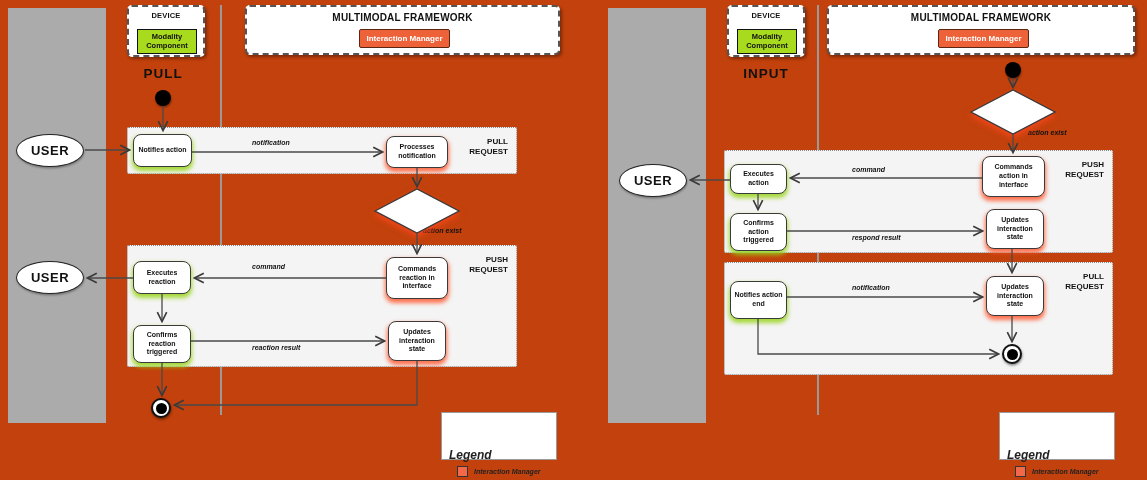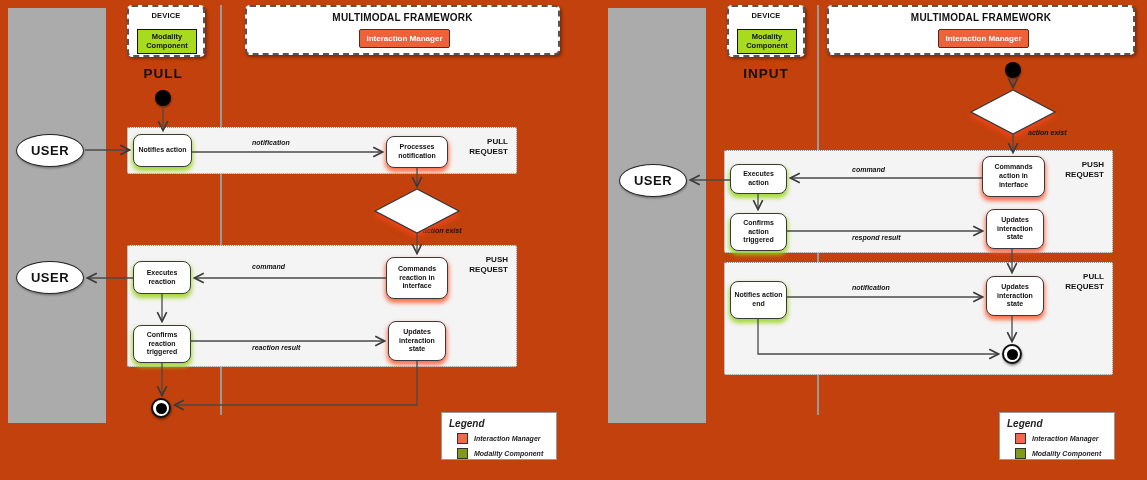--- a/index.html
+++ b/index.html
@@ -40,21 +40,21 @@
   .startnode{width:16px;height:16px;border-radius:50%;background:#000;
              box-shadow:0.5px 1.5px 2px rgba(0,0,0,0.4);}
   .endnode{width:20px;height:20px;border-radius:50%;border:2px solid #111;background:#fff;
            display:flex;align-items:center;justify-content:center;
            box-shadow:0.5px 1.5px 2.5px rgba(0,0,0,0.45);}
   .endnode .dot{width:11px;height:11px;border-radius:50%;background:#000;}
 
   .edgelabel{font-size:7px;font-weight:bold;font-style:italic;color:#111;white-space:nowrap;}
 
   .legend{background:#fff;border:1px solid #999;}
-  .legendtitle{font-size:10px;font-style:italic;font-weight:bold;color:#222;}
+  .legendtitle{font-size:12px;font-style:italic;font-weight:bold;color:#222;margin-top:30px;}
   .legendrow{display:flex;align-items:center;gap:6px;margin-top:4px;}
   .legendrow .sw{width:9px;height:9px;border:1px solid #333;}
   .legendrow .lbl{font-size:7px;font-style:italic;font-weight:bold;color:#222;}
 
   svg.overlay{position:absolute;left:0;top:0;pointer-events:none;}
 </style>
 </head>
 <body>
 
 <div id="stage">

